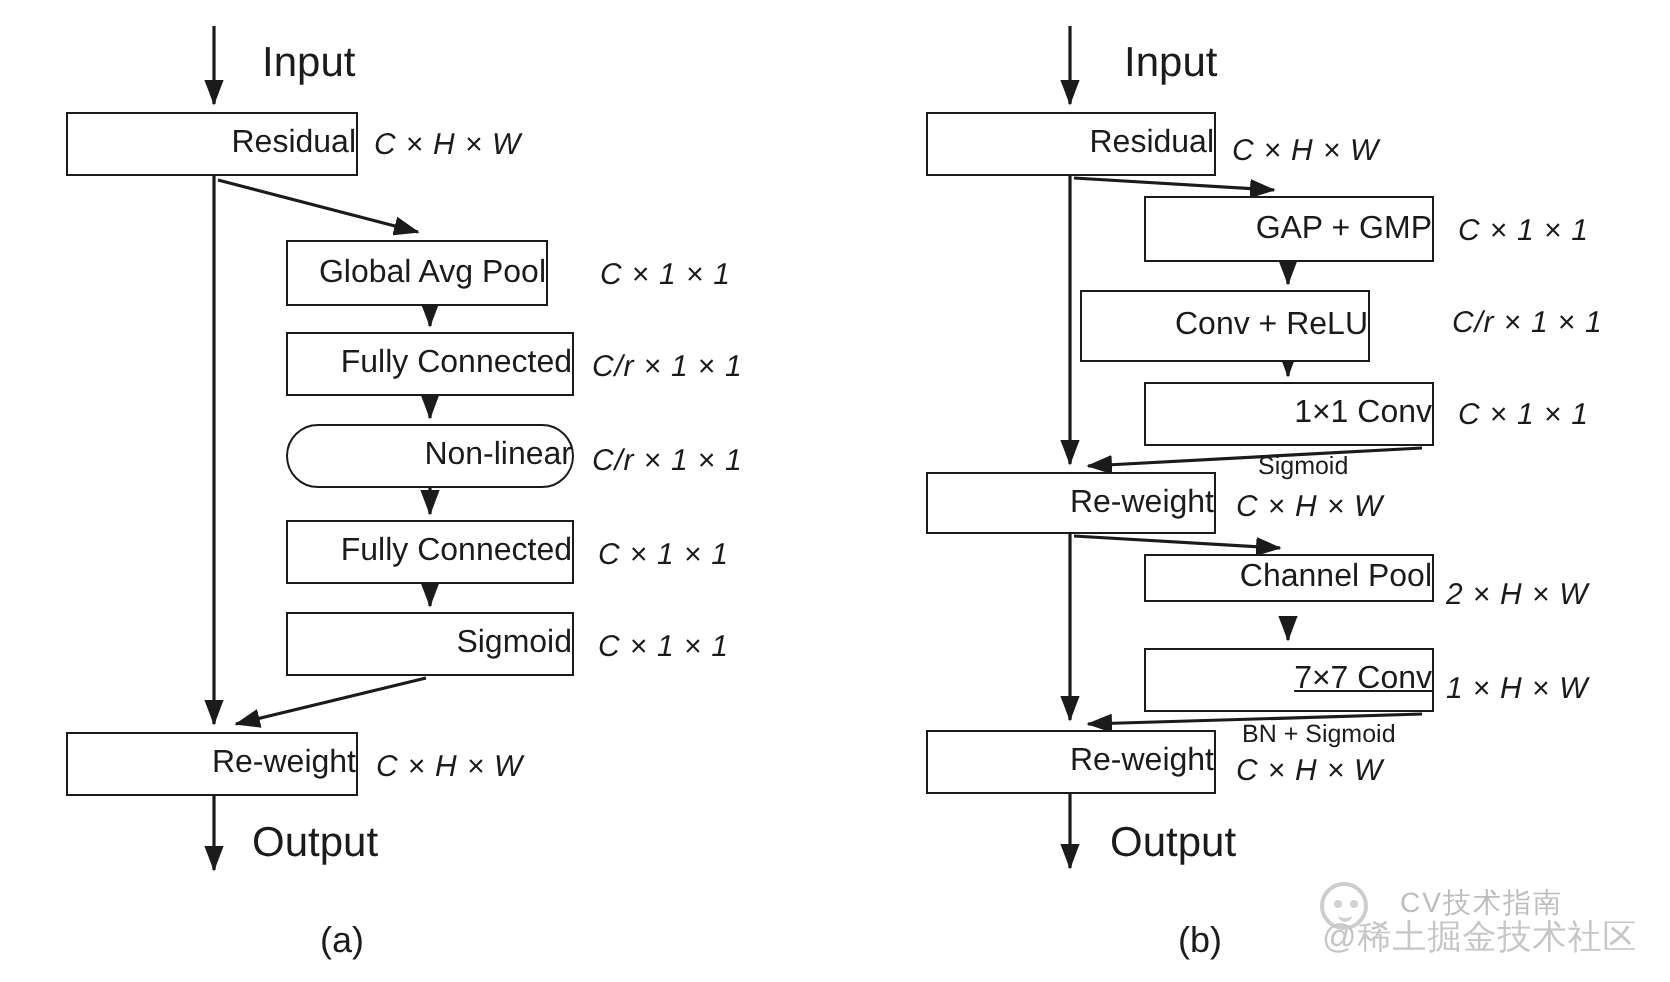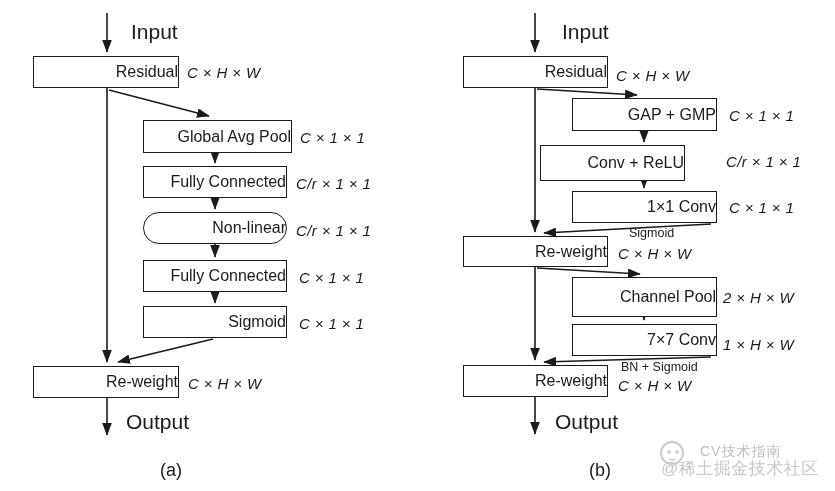--- a/index.html
+++ b/index.html
@@ -146,21 +146,21 @@
     </g>
   </svg>
 
   <div class="iolabel" style="left:131px; top:20px;">Input</div>
 
   <div class="box" style="left:33px; top:56px; width:146px; height:32px;">
     <span>Residual</span>
   </div>
   <div class="dim" style="left:187px; top:64px;">C × H × W</div>
 
-  <div class="box" style="left:143px; top:120px; width:149px; height:33px;">
+  <div class="box" style="left:143px; top:120px; width:131px; height:33px;">
     <span>Global Avg Pool</span>
   </div>
   <div class="dim" style="left:300px; top:129px;">C × 1 × 1</div>
 
   <div class="box" style="left:143px; top:166px; width:144px; height:32px;">
     <span>Fully Connected</span>
   </div>
   <div class="dim" style="left:296px; top:175px;">C/r × 1 × 1</div>
 
   <div class="box" style="left:143px; top:212px; width:144px; height:32px;border-radius:16px;">
@@ -208,26 +208,26 @@
     <span>1×1 Conv</span>
   </div>
   <div class="dim" style="left:729px; top:199px;">C × 1 × 1</div>
   <div class="note" style="left:629px; top:226px;">Sigmoid</div>
 
   <div class="box" style="left:463px; top:236px; width:145px; height:31px;">
     <span>Re-weight</span>
   </div>
   <div class="dim" style="left:618px; top:245px;">C × H × W</div>
 
-  <div class="box" style="left:572px; top:277px; width:145px; height:40px;">
+  <div class="box" style="left:572px; top:277px; width:145px; height:24px;">
     <span>Channel Pool</span>
   </div>
   <div class="dim" style="left:723px; top:289px;">2 × H × W</div>
 
-  <div class="box" style="left:572px; top:324px; width:145px; height:32px;">
+  <div class="box" style="left:572px; top:324px; width:145px; height:32px;text-decoration:underline;">
     <span>7×7 Conv</span>
   </div>
   <div class="dim" style="left:723px; top:336px;">1 × H × W</div>
   <div class="note" style="left:621px; top:360px;">BN + Sigmoid</div>
 
   <div class="box" style="left:463px; top:365px; width:145px; height:32px;">
     <span>Re-weight</span>
   </div>
   <div class="dim" style="left:618px; top:377px;">C × H × W</div>
 

